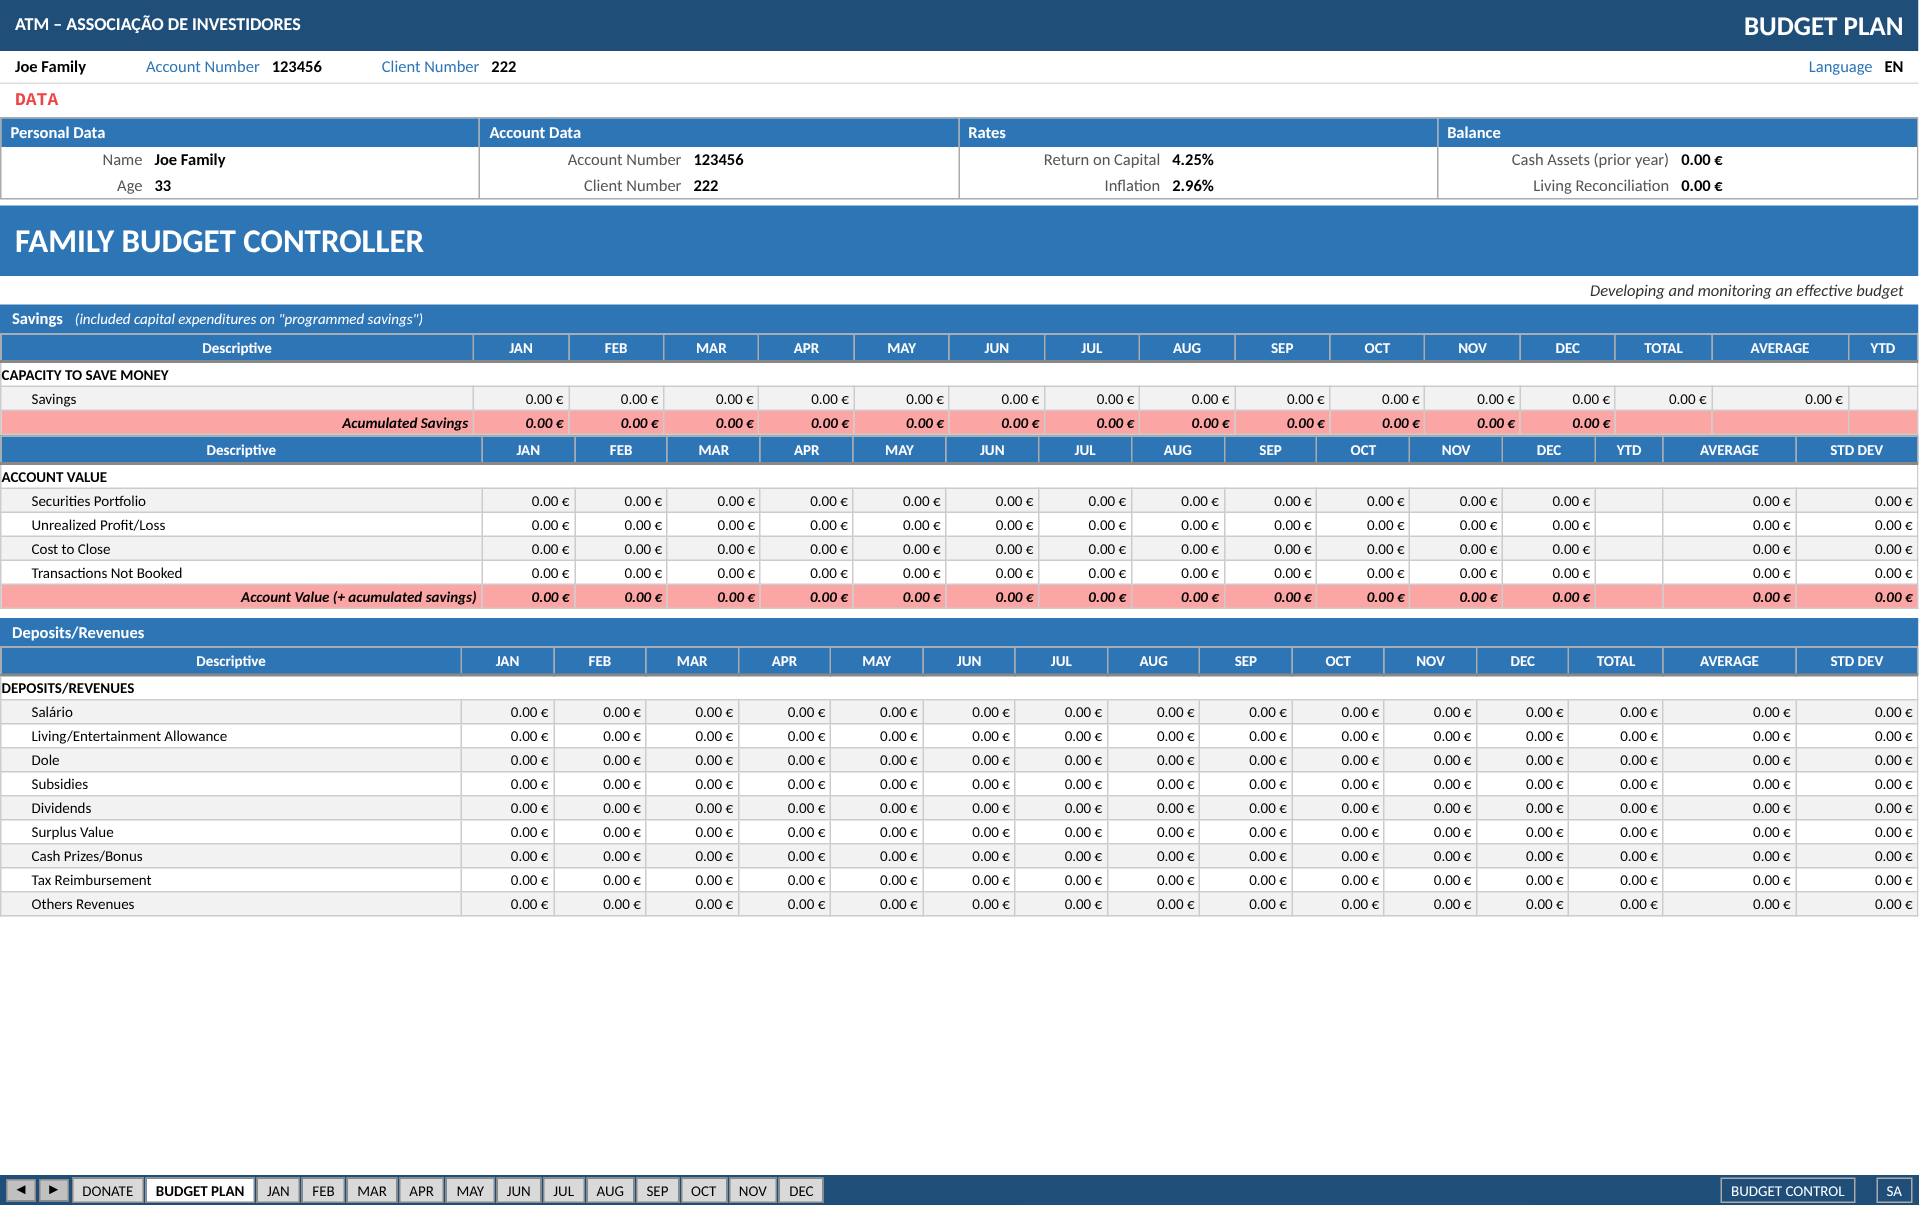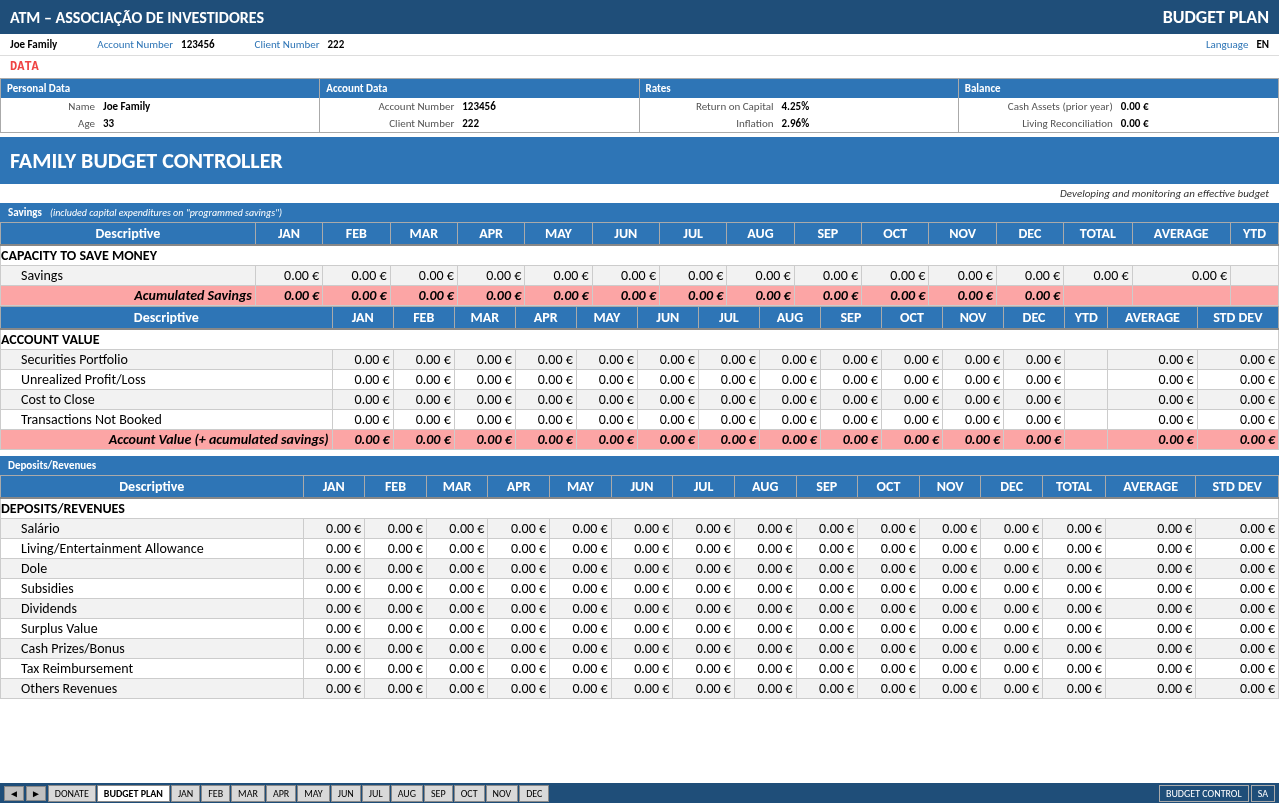--- a/index.html
+++ b/index.html
@@ -7,21 +7,21 @@
 
     
     .app-header {
       background: #1f4e79;
       color: #fff;
       display: flex;
       justify-content: space-between;
       align-items: center;
       padding: 6px 10px;
     }
-    .app-header .app-title { font-size: 16px; font-weight: bold; }
+    .app-header .app-title { font-size: 12px; font-weight: bold; }
     .app-header .budget-plan { font-size: 18px; font-weight: bold; }
 
     
     .sub-header {
       background: #fff;
       display: flex;
       align-items: center;
       padding: 4px 10px;
       font-size: 11px;
       gap: 40px;
@@ -113,21 +113,21 @@
     .section-bar .section-note {
       font-weight: normal;
       font-style: italic;
       font-size: 10px;
     }
 
     
     .budget-table {
       width: 100%;
       border-collapse: collapse;
-      font-size: 14px;
+      font-size: 10px;
     }
     .budget-table th {
       background: #2e75b6;
       color: #fff;
       text-align: center;
       border: 1px solid #aaa;
       padding: 2px 3px;
       font-weight: bold;
     }
     .budget-table th.desc-col {
@@ -208,21 +208,21 @@
       font-size: 10px;
       margin-right: 1px;
     }
     .tab-item.active {
       background: #fff;
       font-weight: bold;
     }
     .tab-bar .right-tabs {
       margin-left: auto;
       display: flex;
-      gap: 2px;
+      gap: 14px;
       align-items: center;
     }
     .tab-active-dark {
       background: #1f4e79;
       color: #fff;
       border: 1px solid #aaa;
       padding: 1px 6px;
       font-size: 10px;
     }
 

